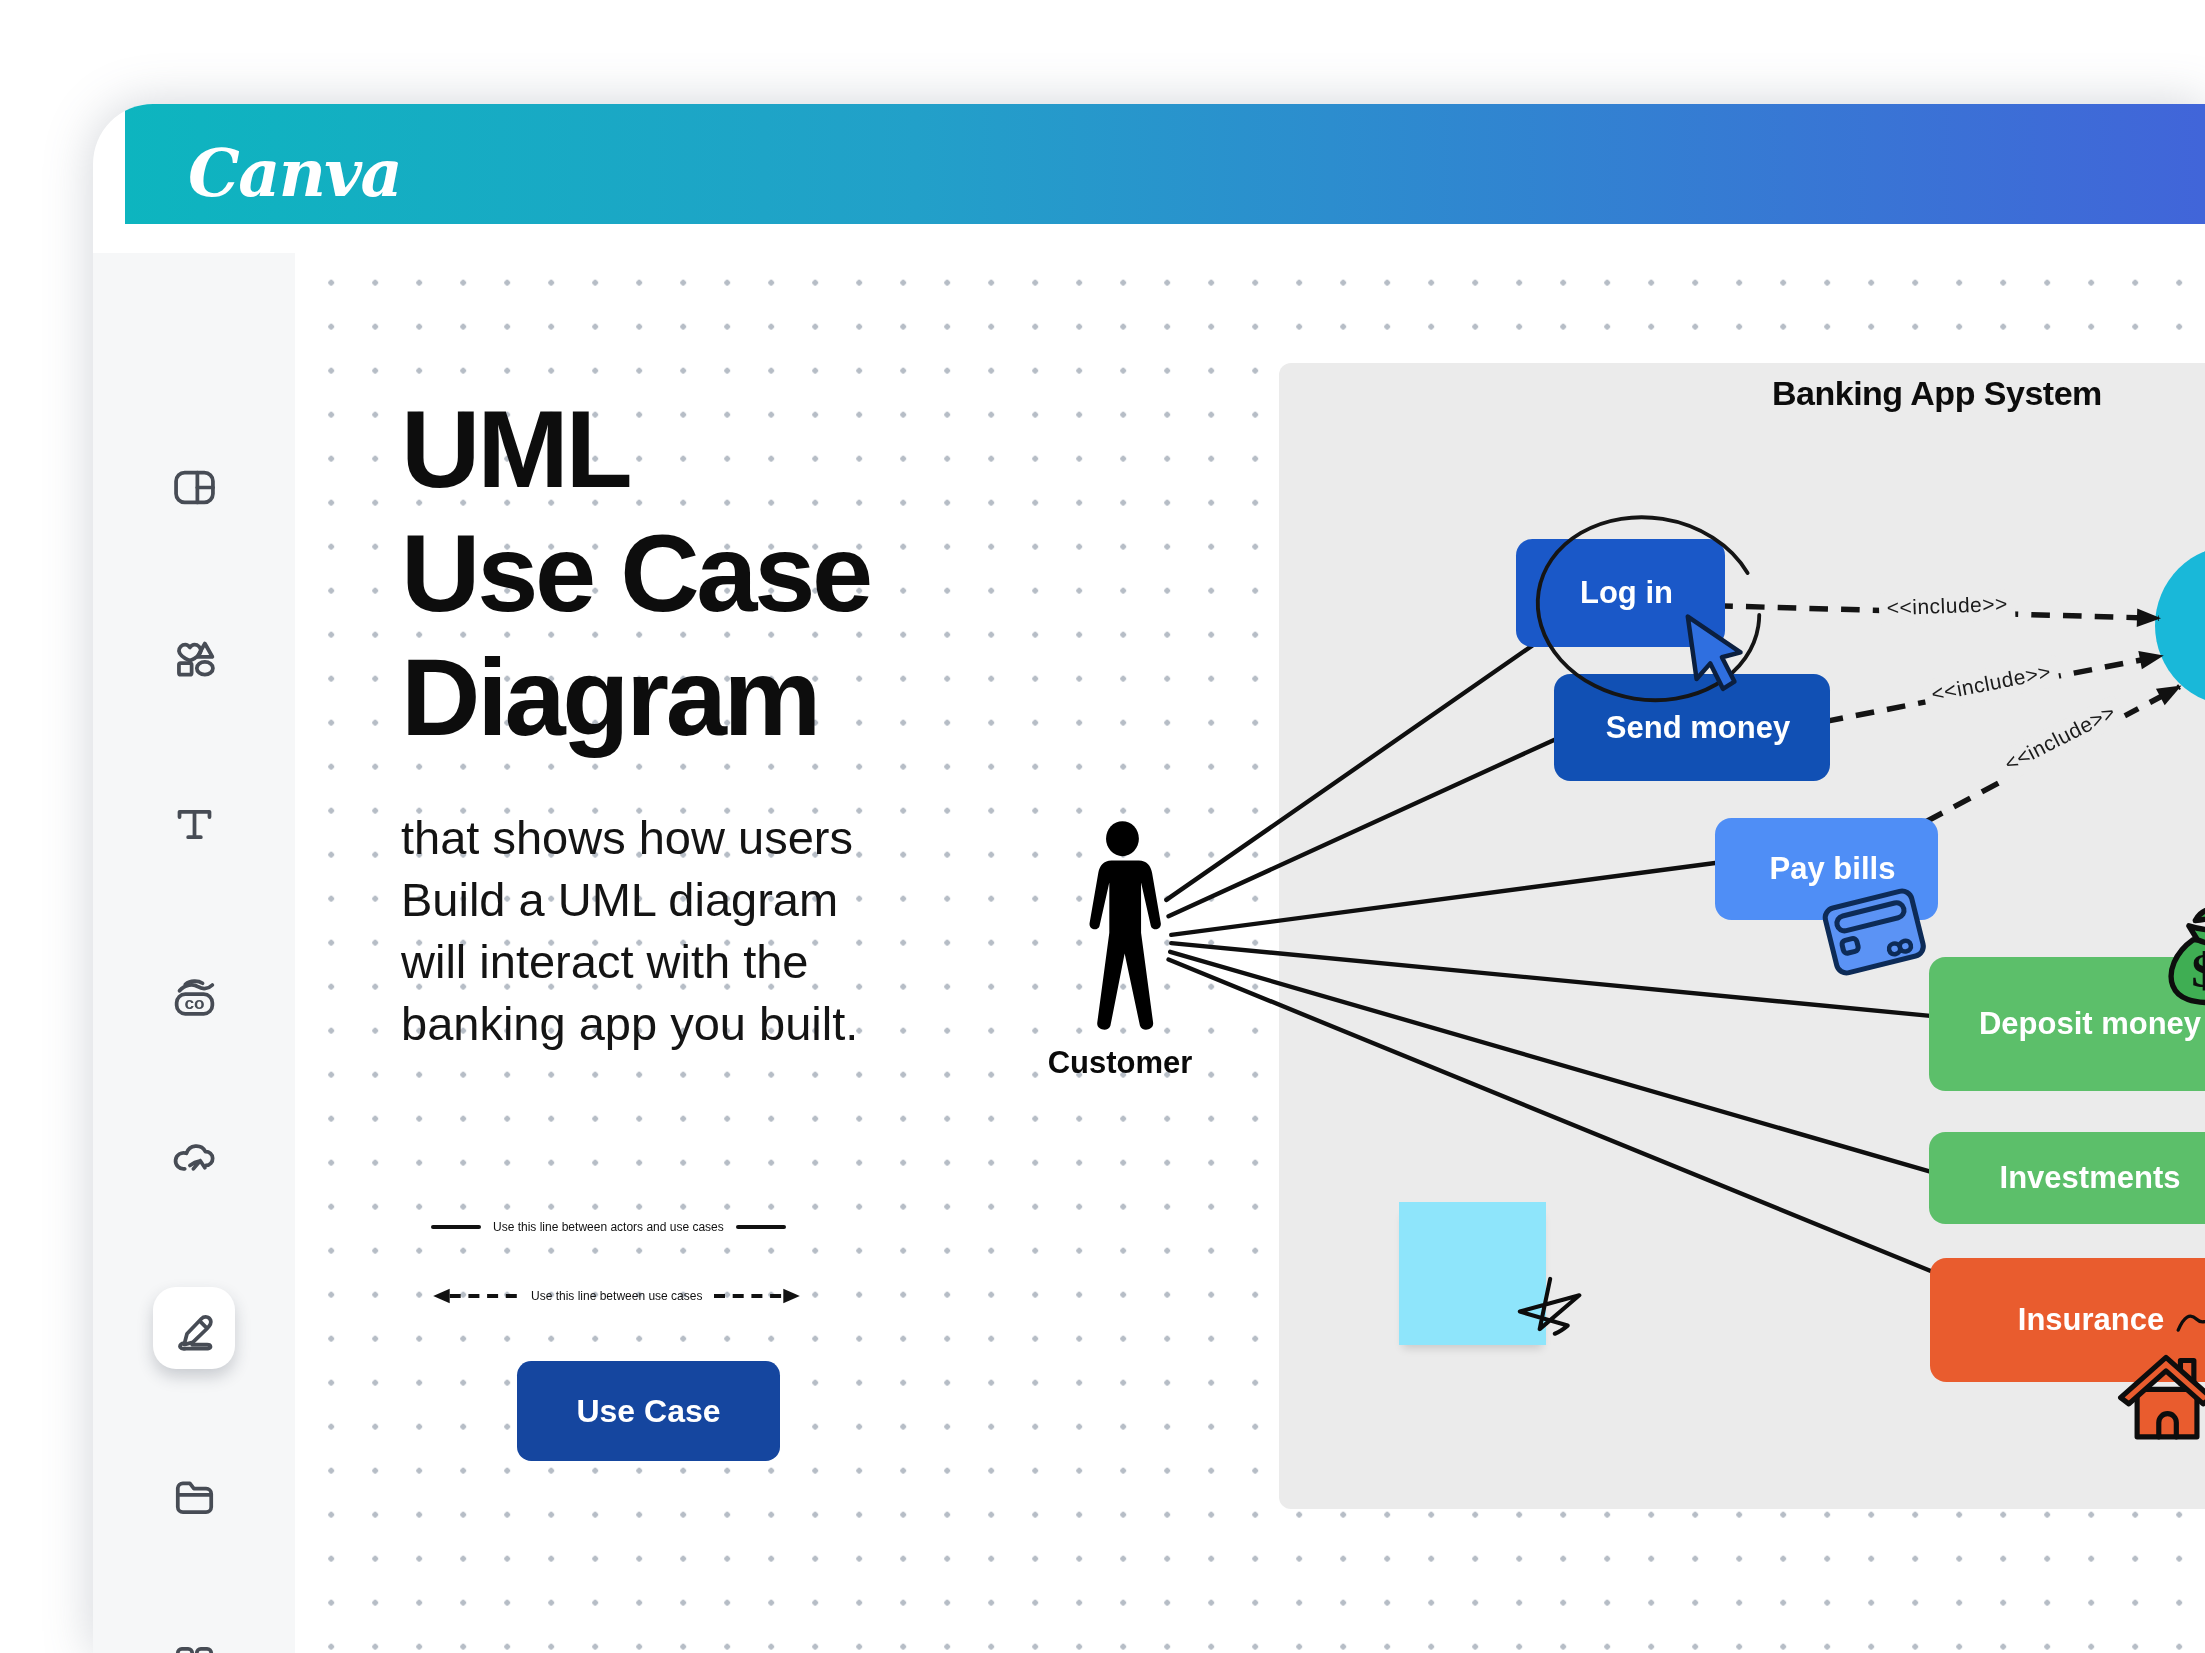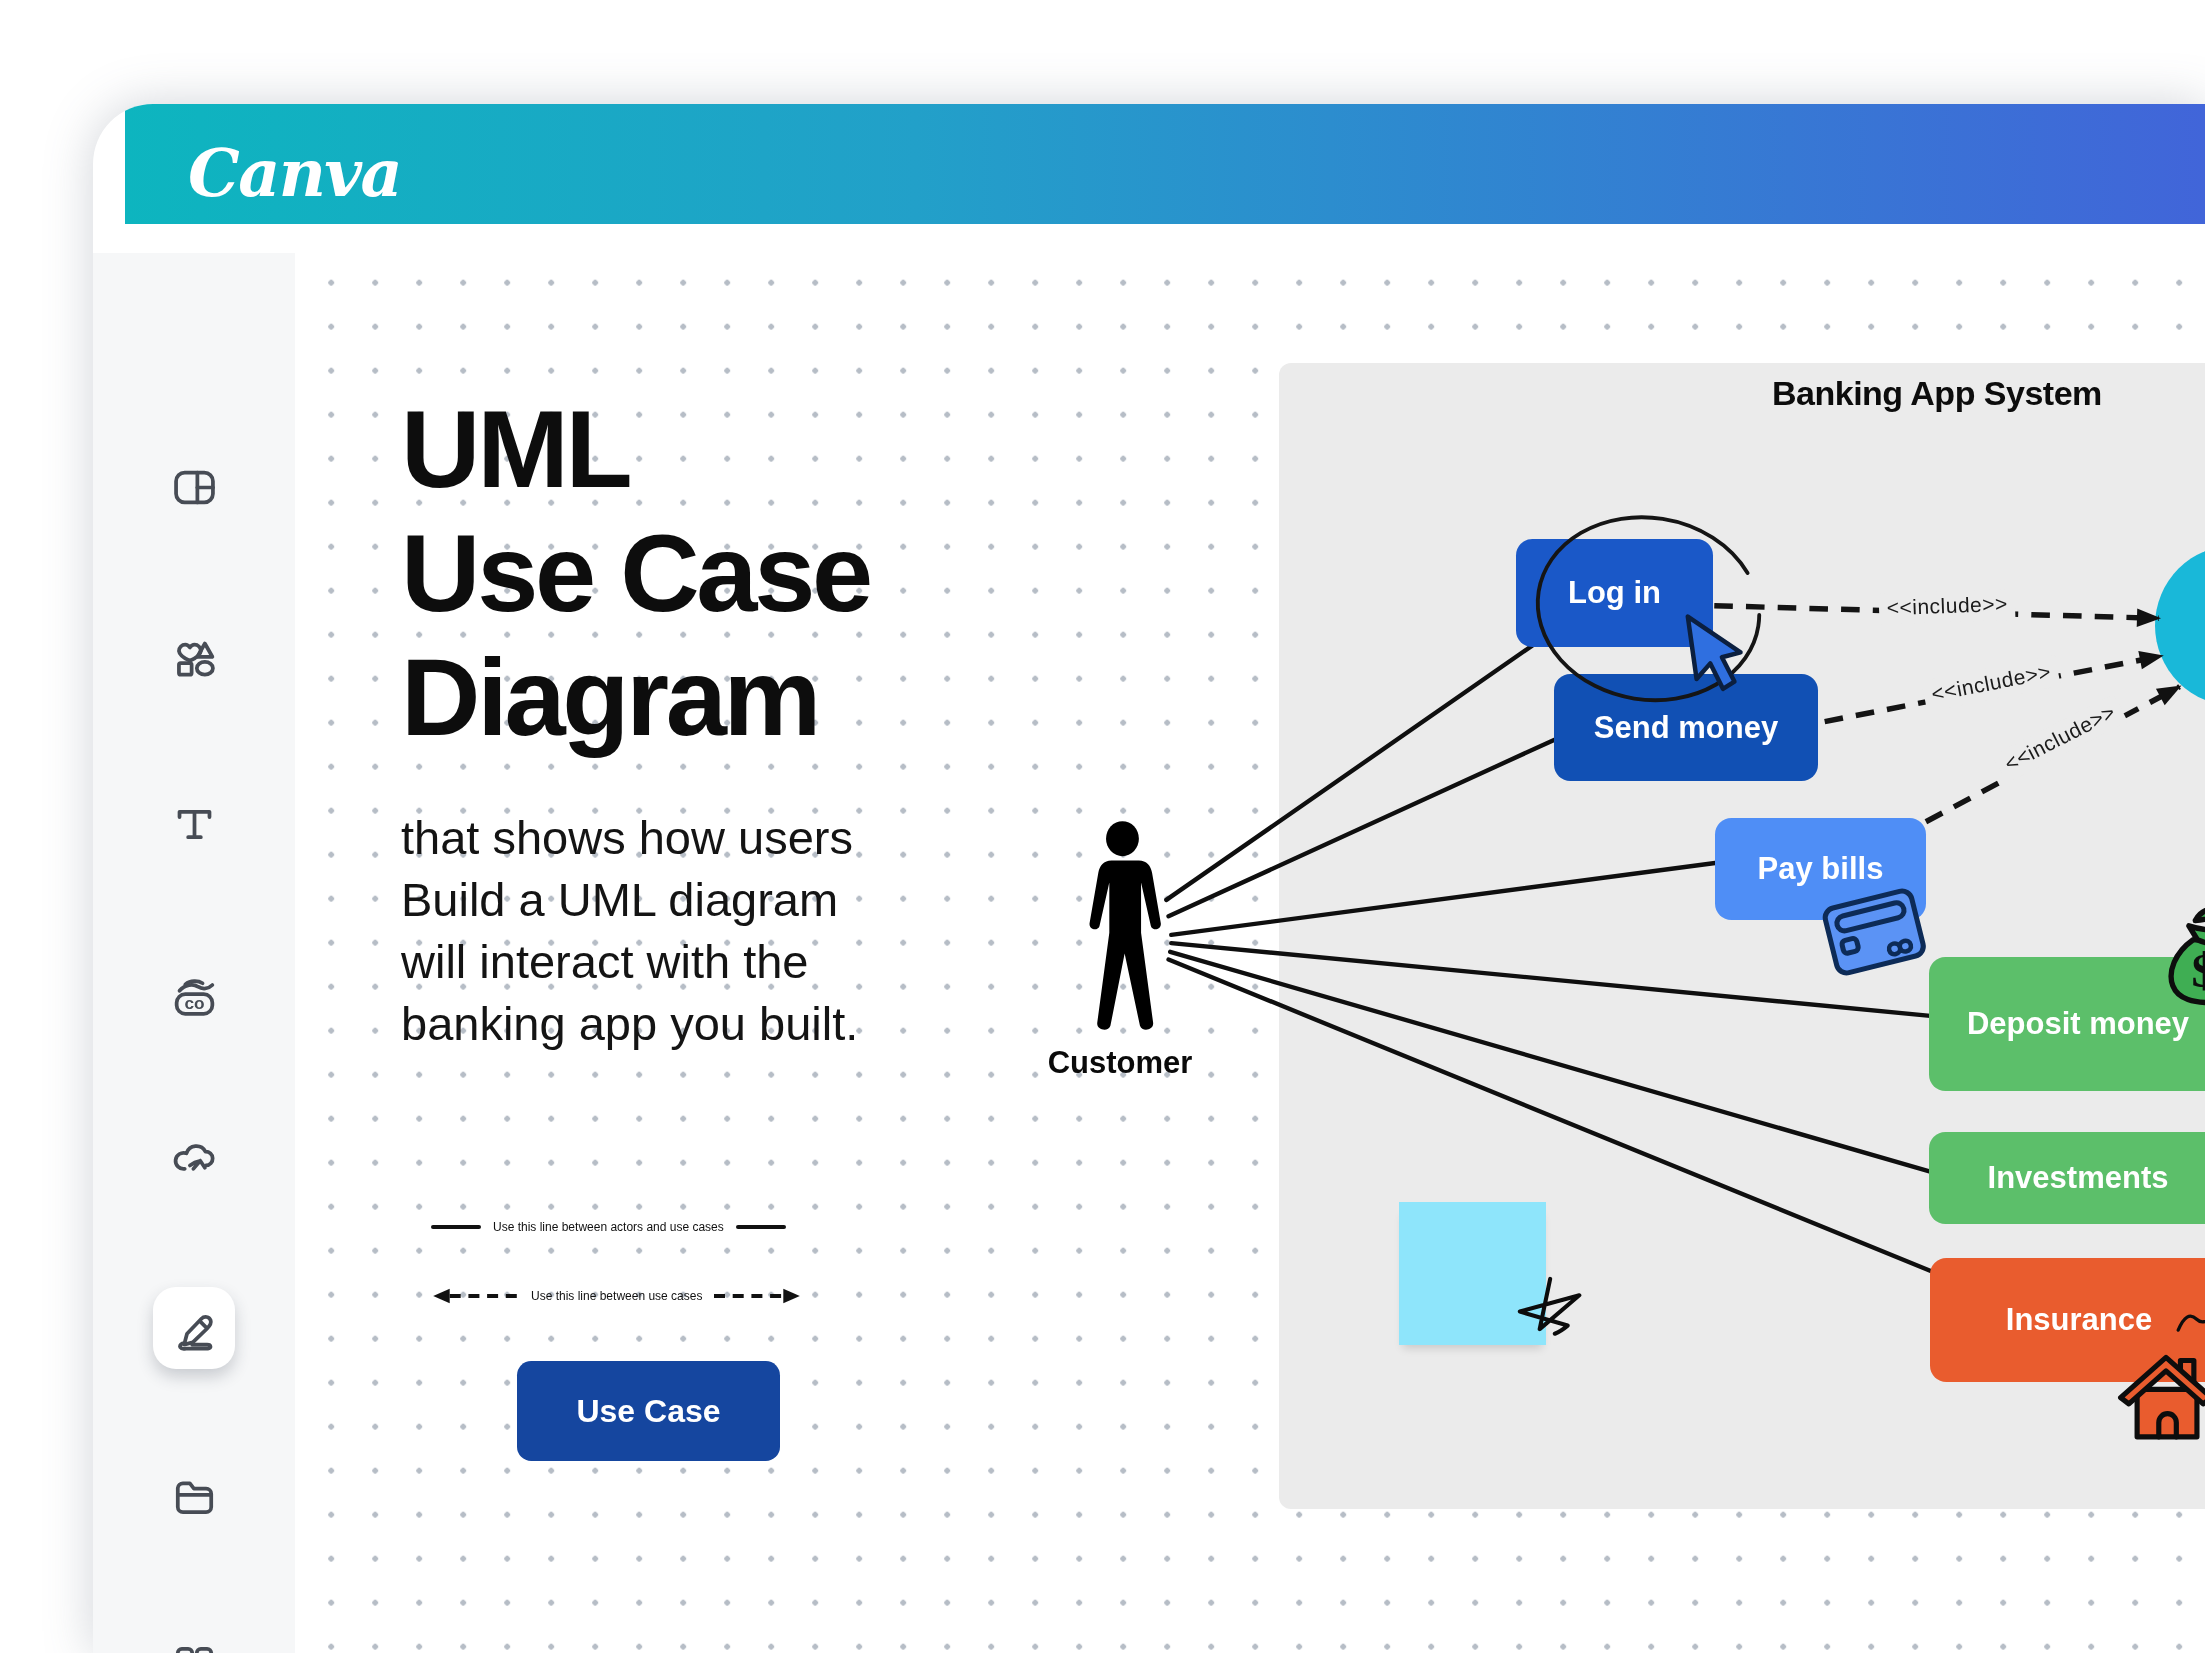--- a/index.html
+++ b/index.html
@@ -59,21 +59,21 @@
   
   .actor-label{left:732px;top:792px;width:186px;text-align:center;color:#0a0a0a;
     font-size:31px;font-weight:700;z-index:4;}
   
   .panel{left:984px;top:110px;width:947px;height:1146px;background:var(--panel-bg);
     border-radius:12px;z-index:1;}
   .panel-title{left:1477px;top:121px;width:438px;color:#0c0c0c;font-size:34px;
     font-weight:700;z-index:5;letter-spacing:-0.5px;}
   
   .node{border-radius:16.4px;display:flex;align-items:center;justify-content:center;
-    color:#fff;font-size:31px;font-weight:700;z-index:4;letter-spacing:0;}
+    color:#fff;font-size:31px;font-weight:700;z-index:4;letter-spacing:0;padding-left:12px;}
   .n-login{left:1221px;top:286px;width:197px;height:108px;background:var(--mid-blue);}
   .n-send{left:1259px;top:421px;width:264px;height:107px;background:var(--dark-blue);}
   .n-pay{left:1420px;top:565px;width:211px;height:102px;background:var(--light-blue);}
   .n-deposit{left:1634px;top:704px;width:298px;height:134px;background:var(--green);}
   .n-invest{left:1634px;top:879px;width:298px;height:92px;background:var(--green);}
   .n-insur{left:1635px;top:1005px;width:298px;height:124px;background:var(--orange);}
   .big-circle{left:1860px;top:292px;width:161px;height:161px;border-radius:50%;
     background:var(--cyan-circle);z-index:2;}
   
   .include-label{color:#1b1b1b;font-size:21px;font-weight:500;letter-spacing:0.5px;

